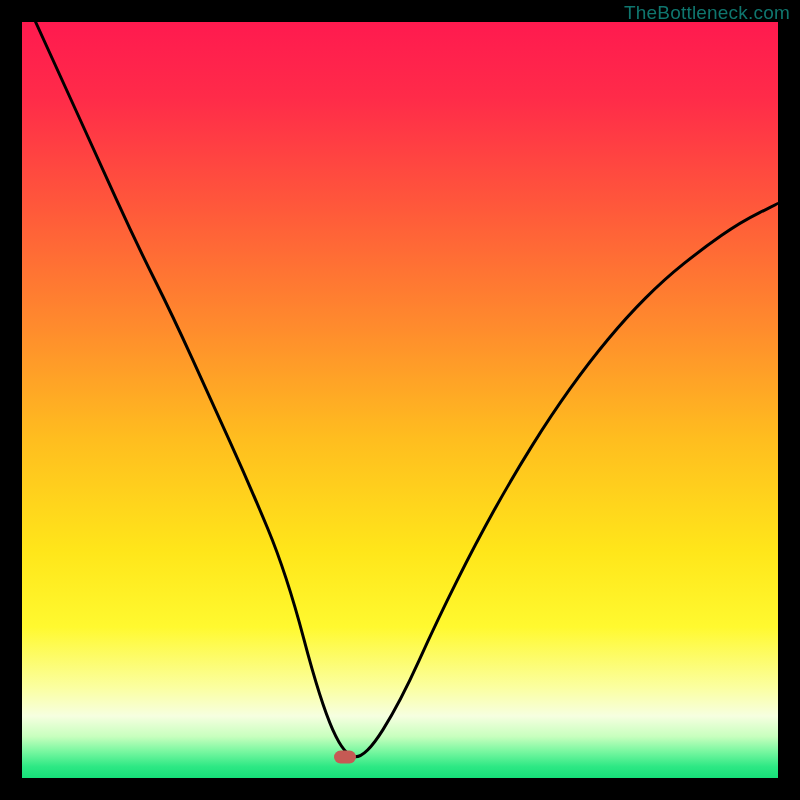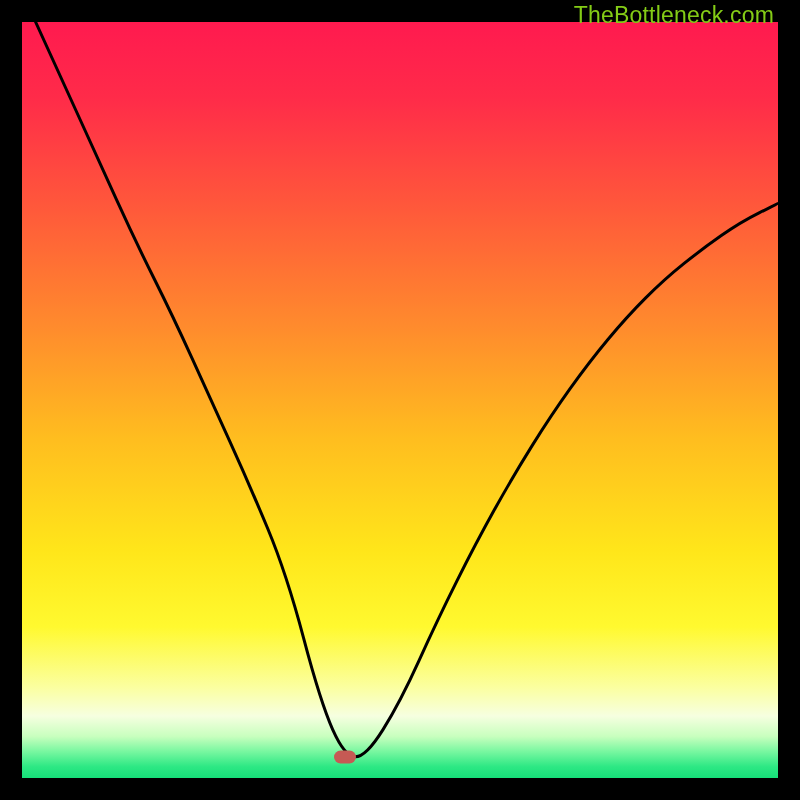--- a/index.html
+++ b/index.html
@@ -22,23 +22,23 @@
   .plot {
     position: absolute;
     left: 0;
     top: 0;
     width: 756px;
     height: 756px;
   }
   .watermark {
     position: absolute;
     top: 2px;
-    right: 26px;
-    color: #84cc16;
-    font-size: 23px;
+    right: 10px;
+    color: #0f766e;
+    font-size: 19px;
     font-weight: 500;
     letter-spacing: 0.2px;
   }
   .marker {
     position: absolute;
     width: 22px;
     height: 13px;
     background: #c65a54;
     border-radius: 7px;
     transform: translate(-50%, -50%);

